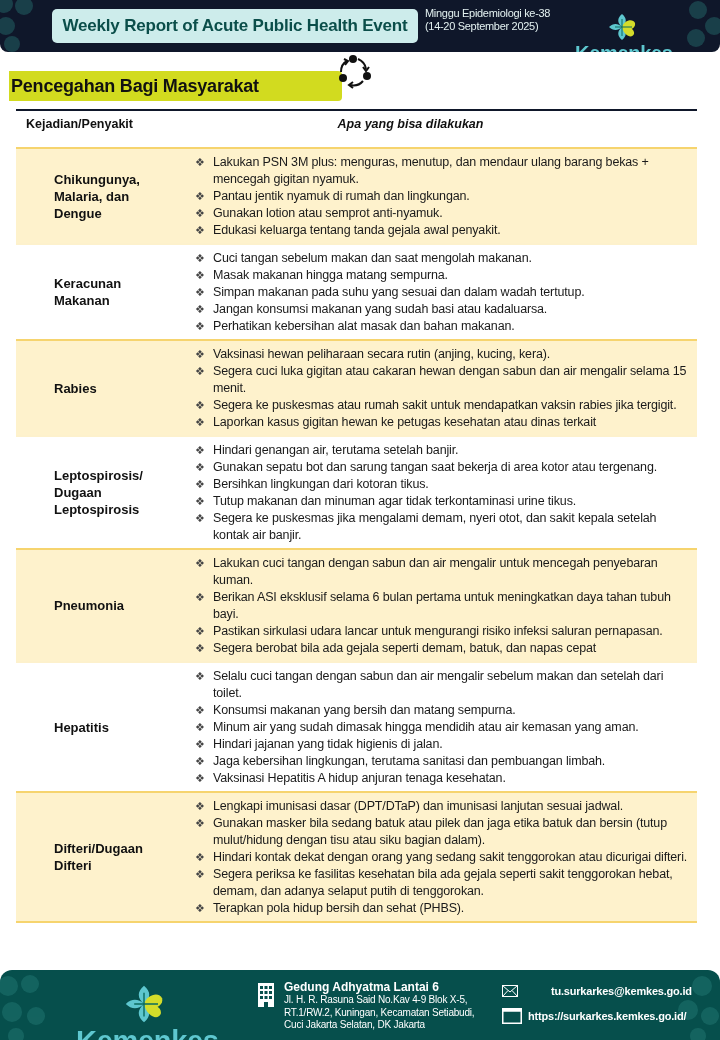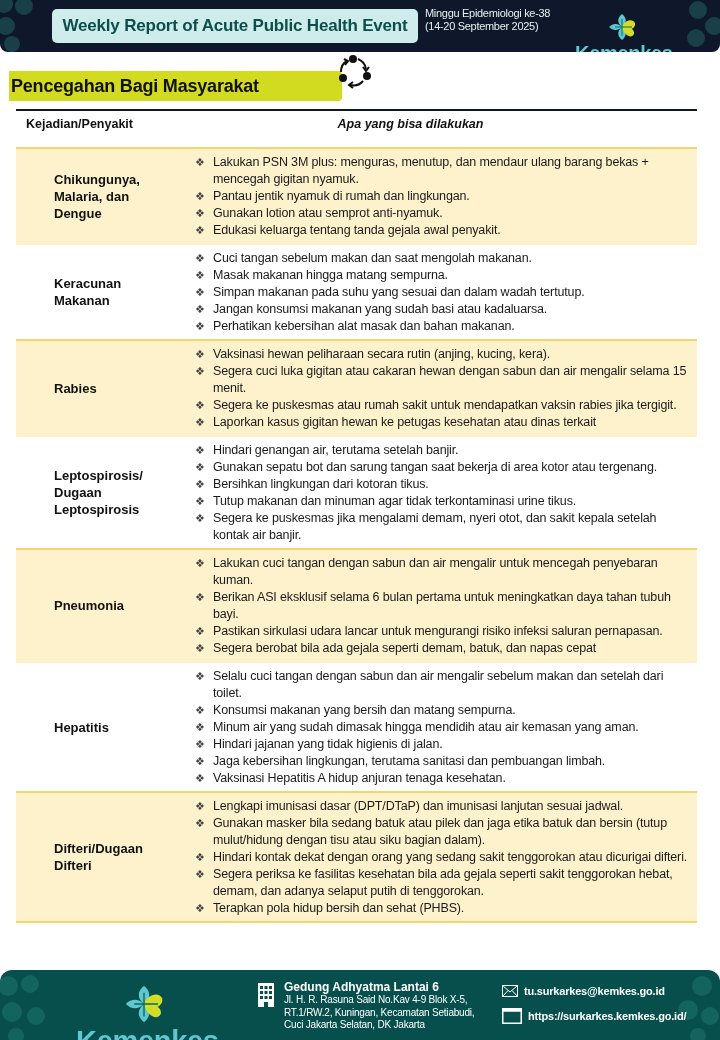--- a/index.html
+++ b/index.html
@@ -57,21 +57,21 @@
       position: absolute; left: 0; top: 970px; width: 720px; height: 70px;
       background: #064f4c; border-radius: 12px 12px 0 0; overflow: hidden;
     }
     .footer .logo { left: 70px; top: 13px; }
     .footer .logo-text { font-size: 29px; margin-left: 6px; }
     .building-icon { position: absolute; left: 257px; top: 12px; width: 18px; height: 26px; }
     .addr { position: absolute; left: 284px; top: 10px; color: #fff; }
     .addr-title { font-size: 12px; font-weight: bold; line-height: 14px; }
     .addr-line { font-size: 10px; line-height: 12.5px; letter-spacing: -0.2px; }
     .contact { position: absolute; left: 502px; color: #fff; font-size: 11px; font-weight: bold; display: flex; align-items: center; letter-spacing: -0.2px; }
-    .contact.email { top: 15px; }
+    .contact.email { top: 15px; gap: 27px; }
     .contact.web { top: 38px; }
     .contact svg { margin-right: 6px; }
   </style>
 </head>
 <body>
 
 <div class="header">
   <svg class="pattern" style="left:-6px;top:-6px" width="50" height="60" viewBox="0 0 50 60">
     <g fill="#2f8a84">
       <circle cx="10" cy="10" r="9"></circle>

